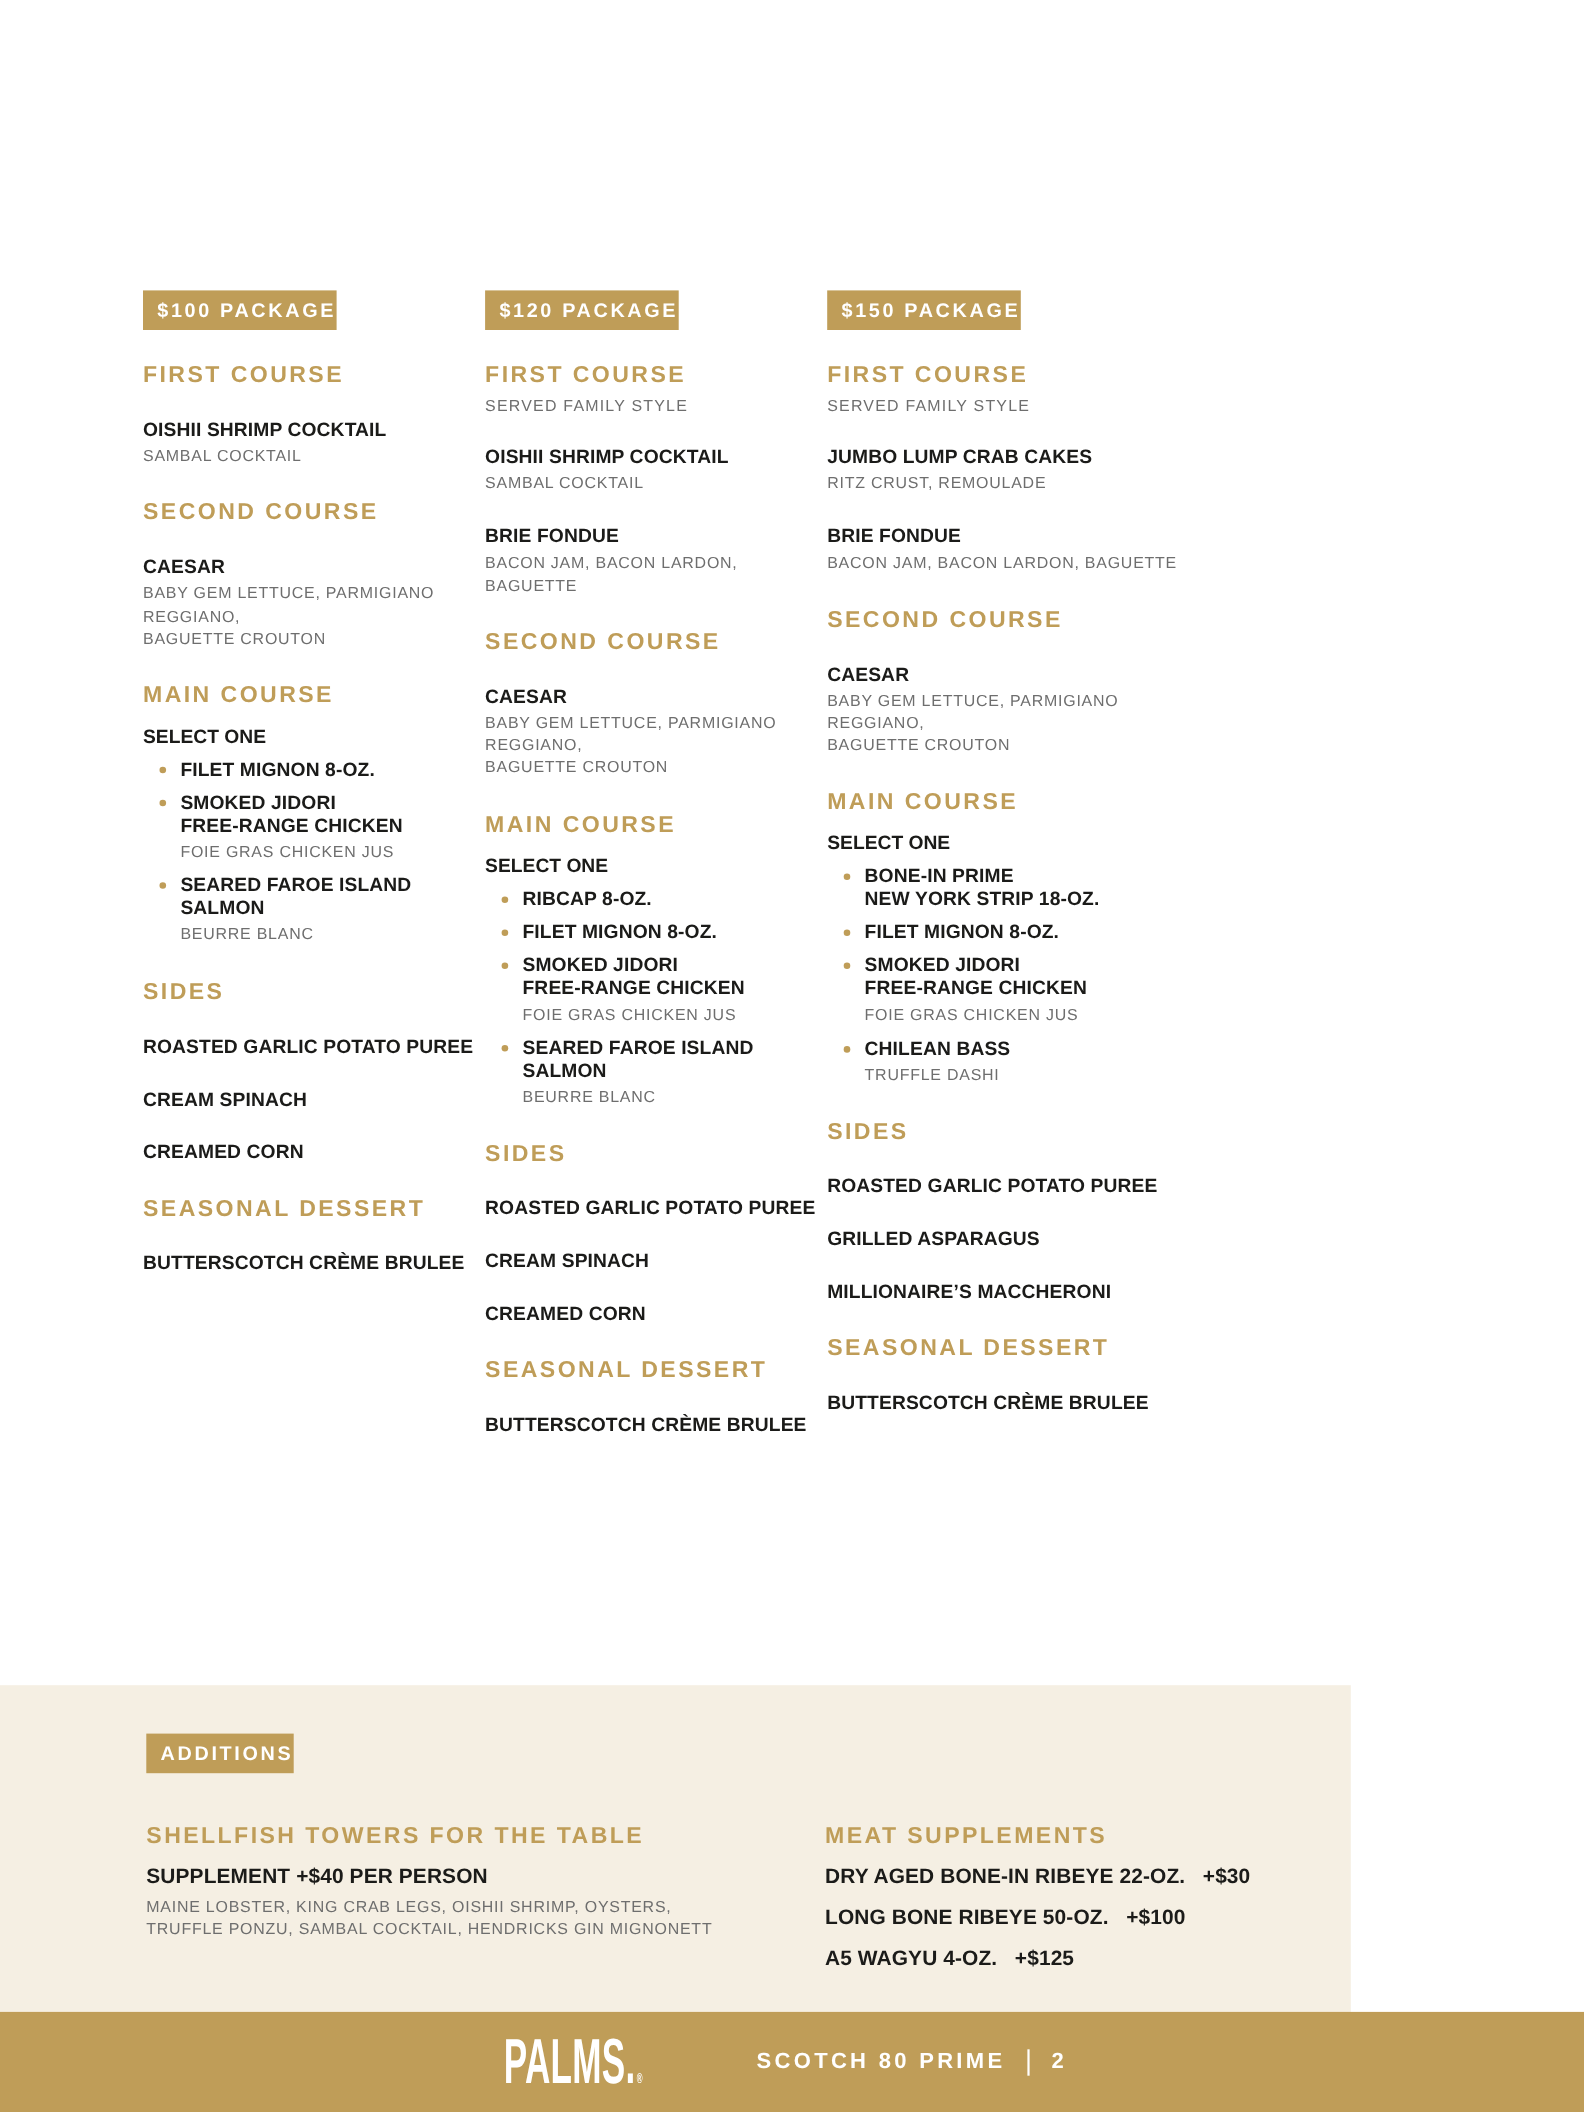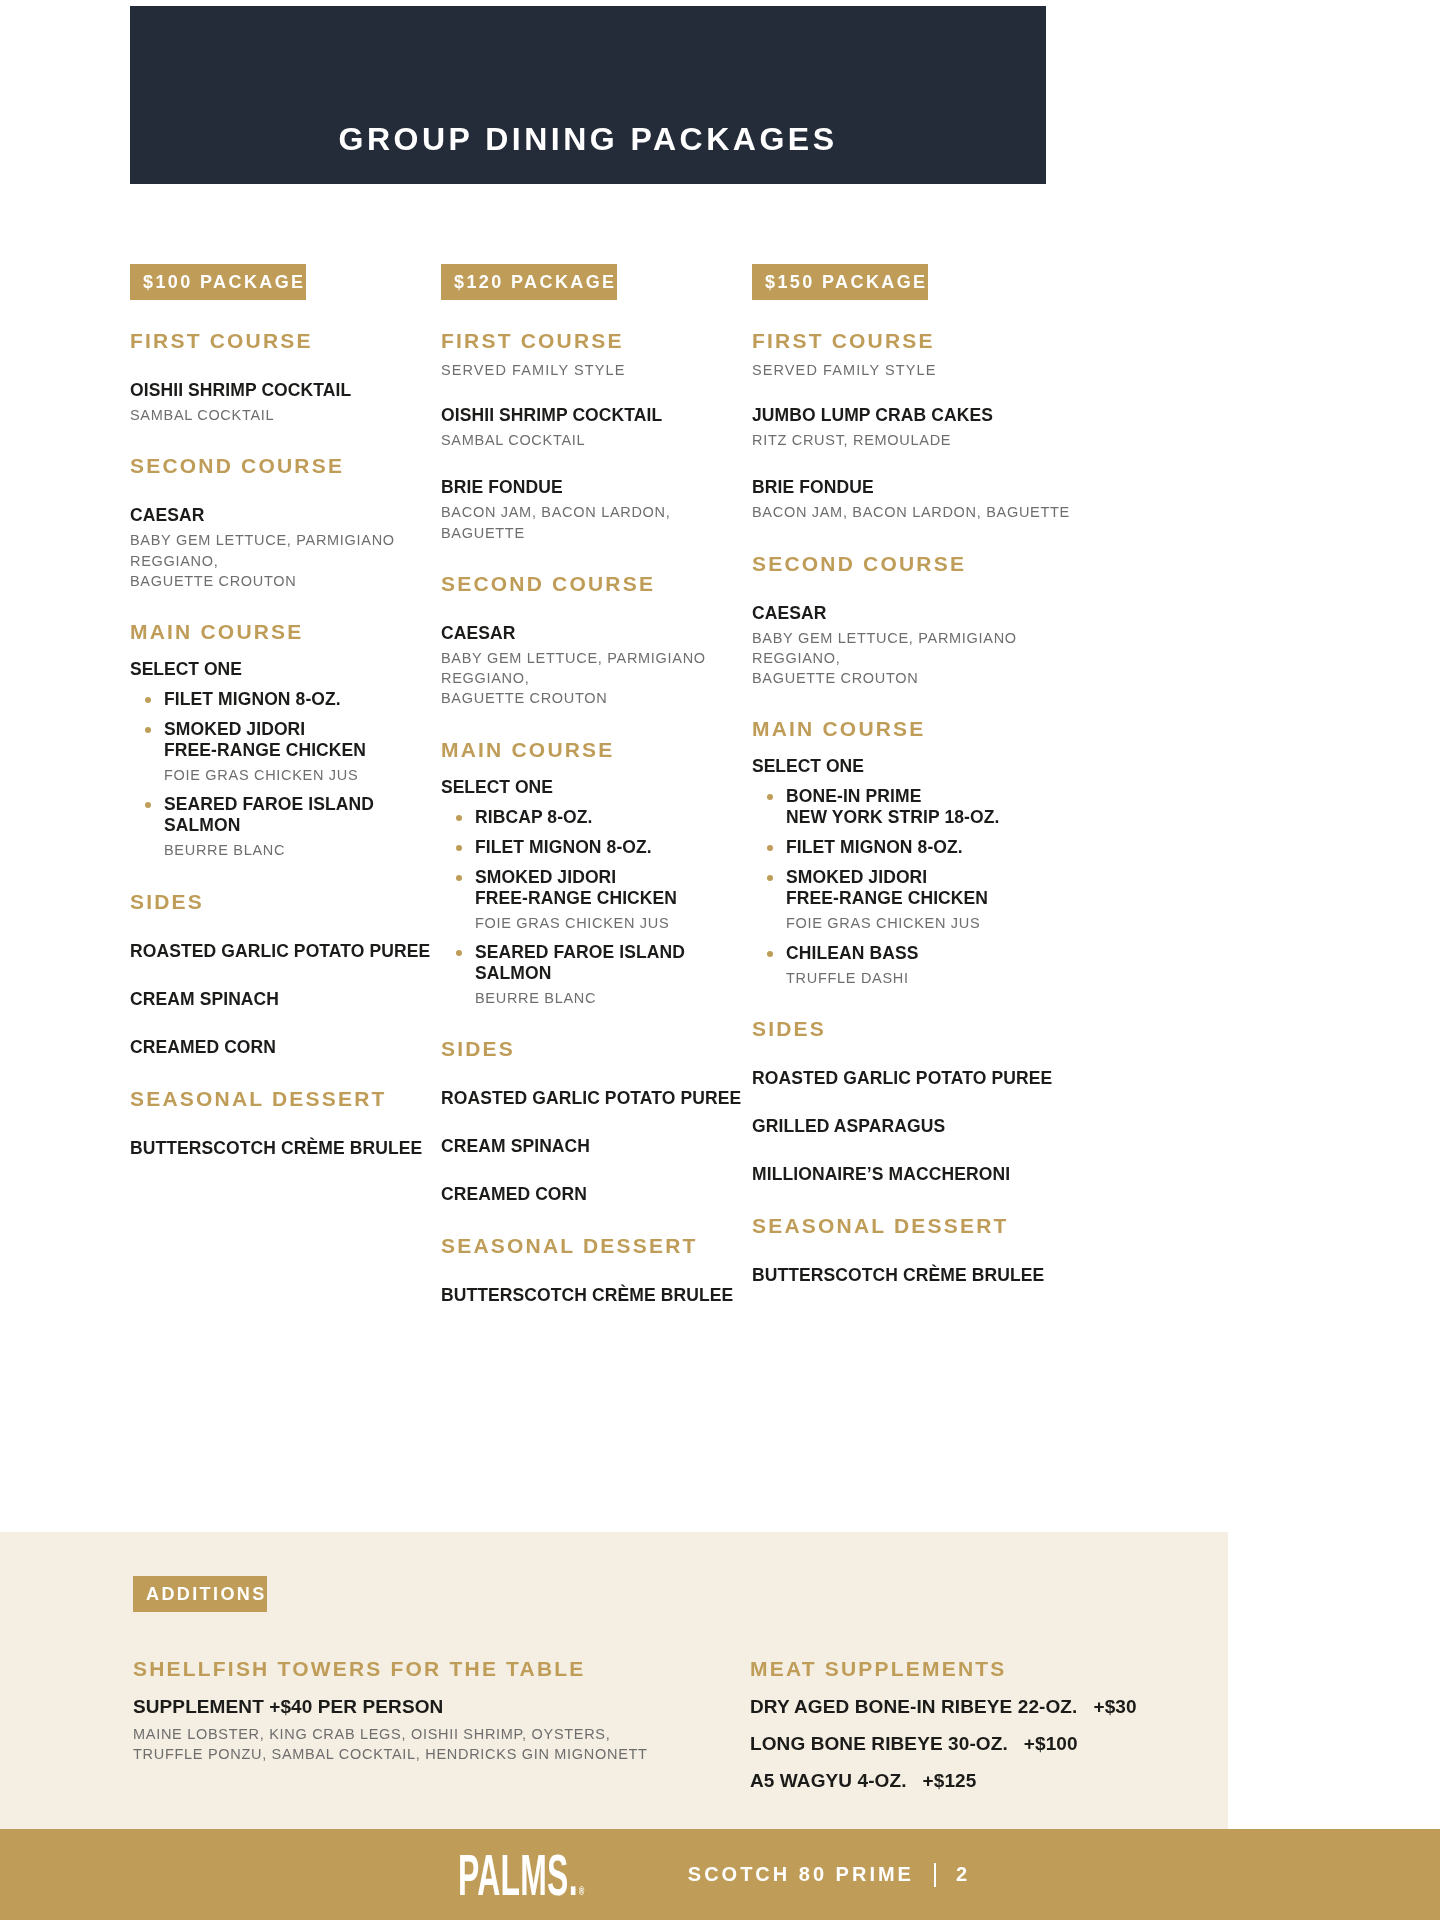--- a/index.html
+++ b/index.html
@@ -49,23 +49,20 @@
          transform:scaleX(0.55);transform-origin:left center;display:flex;align-items:baseline;white-space:nowrap;}
   .reg{font-size:13px;margin-left:2px;}
   .footer-right{display:flex;align-items:center;color:#ffffff;font-weight:700;font-size:20px;letter-spacing:3px;}
   .bar{width:2px;height:24px;background:#ffffff;margin:0 20px;}
 </style>
 </head>
 <body>
 
 <div class="page">
 
-  <header class="hero">
-    <h1 class="title">GROUP DINING PACKAGES</h1>
-  </header>
 
   <main class="packages" id="packages">
       <div class="col"><div class="badge">$100 PACKAGE</div><section class="menu-section">
           <h2 class="heading">FIRST COURSE</h2>
           <div class="item">
             <div class="iname">OISHII SHRIMP COCKTAIL</div>
             <div class="idesc">SAMBAL COCKTAIL</div>
           </div>
         </section><section class="menu-section">
           <h2 class="heading">SECOND COURSE</h2>
@@ -270,21 +267,21 @@
         <div class="acol">
           <h2 class="heading">MEAT SUPPLEMENTS</h2>
           <div class="aitem">
             <div class="aline">
               <span class="aname">DRY AGED BONE-IN RIBEYE 22-OZ.</span>
               <span class="aprice">+$30</span>
             </div>
           </div>
           <div class="aitem">
             <div class="aline">
-              <span class="aname">LONG BONE RIBEYE 30-OZ.</span>
+              <span class="aname">LONG BONE RIBEYE 50-OZ.</span>
               <span class="aprice">+$100</span>
             </div>
           </div>
           <div class="aitem">
             <div class="aline">
               <span class="aname">A5 WAGYU 4-OZ.</span>
               <span class="aprice">+$125</span>
             </div>
           </div>
         </div>

